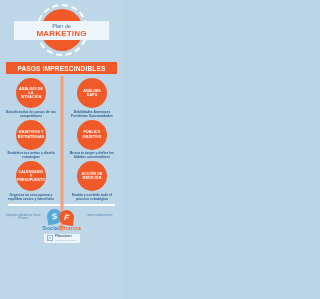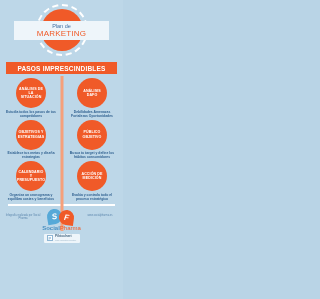--- a/index.html
+++ b/index.html
@@ -29,21 +29,21 @@
     clip-path:polygon(25% 0,75% 0,100% 50%,75% 100%,25% 100%,0 50%);
   }
   .hdr-hex.left{left:26px;}
   .hdr-hex.right{right:26px;}
   .hdr-band{
     position:absolute;left:14px;right:14px;top:21px;height:19px;
     background:#eef5fa;
     display:flex;flex-direction:column;align-items:center;justify-content:center;
   }
   .hdr-sub{font-size:5.5px;color:#3f6fa3;line-height:6px;}
-  .hdr-title{font-size:8px;font-weight:normal;color:#f05a28;line-height:9px;letter-spacing:.2px;}
+  .hdr-title{font-size:8px;font-weight:bold;color:#f05a28;line-height:9px;letter-spacing:.2px;}
 
   
   .sectionbar{
     margin:2px 6px 0 6px;height:12px;background:#f05a28;
     display:flex;align-items:center;justify-content:center;
   }
   .sectionbar span{
     font-size:6.5px;font-weight:bold;color:#ffffff;letter-spacing:.2px;
   }
 

